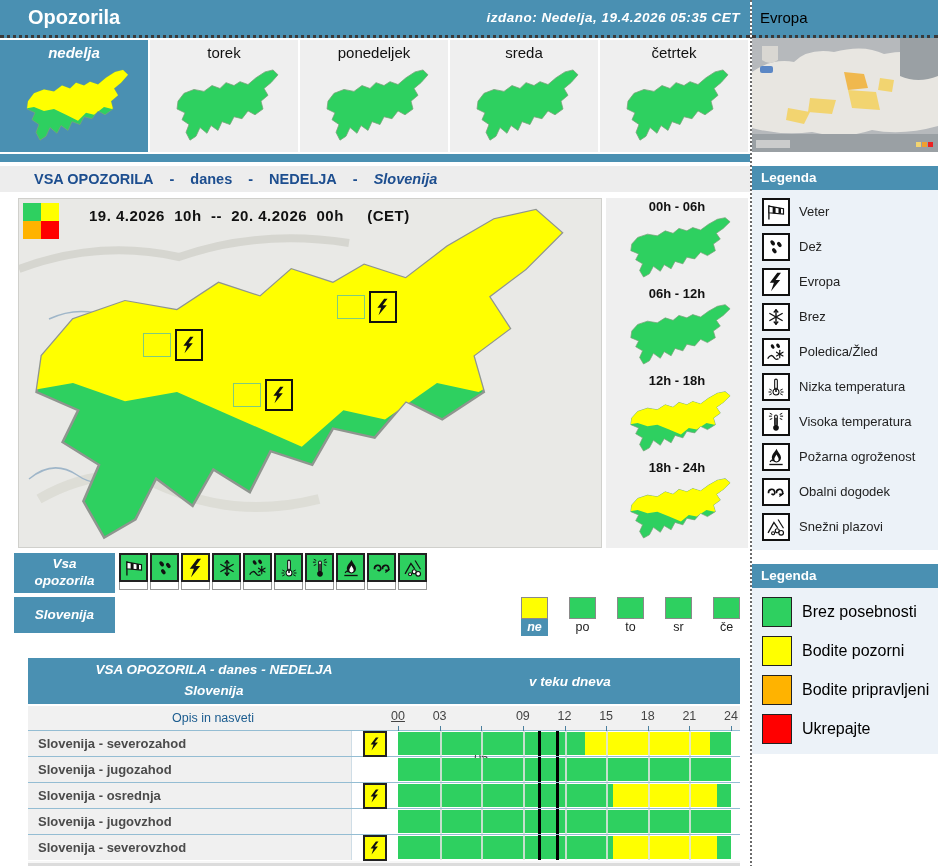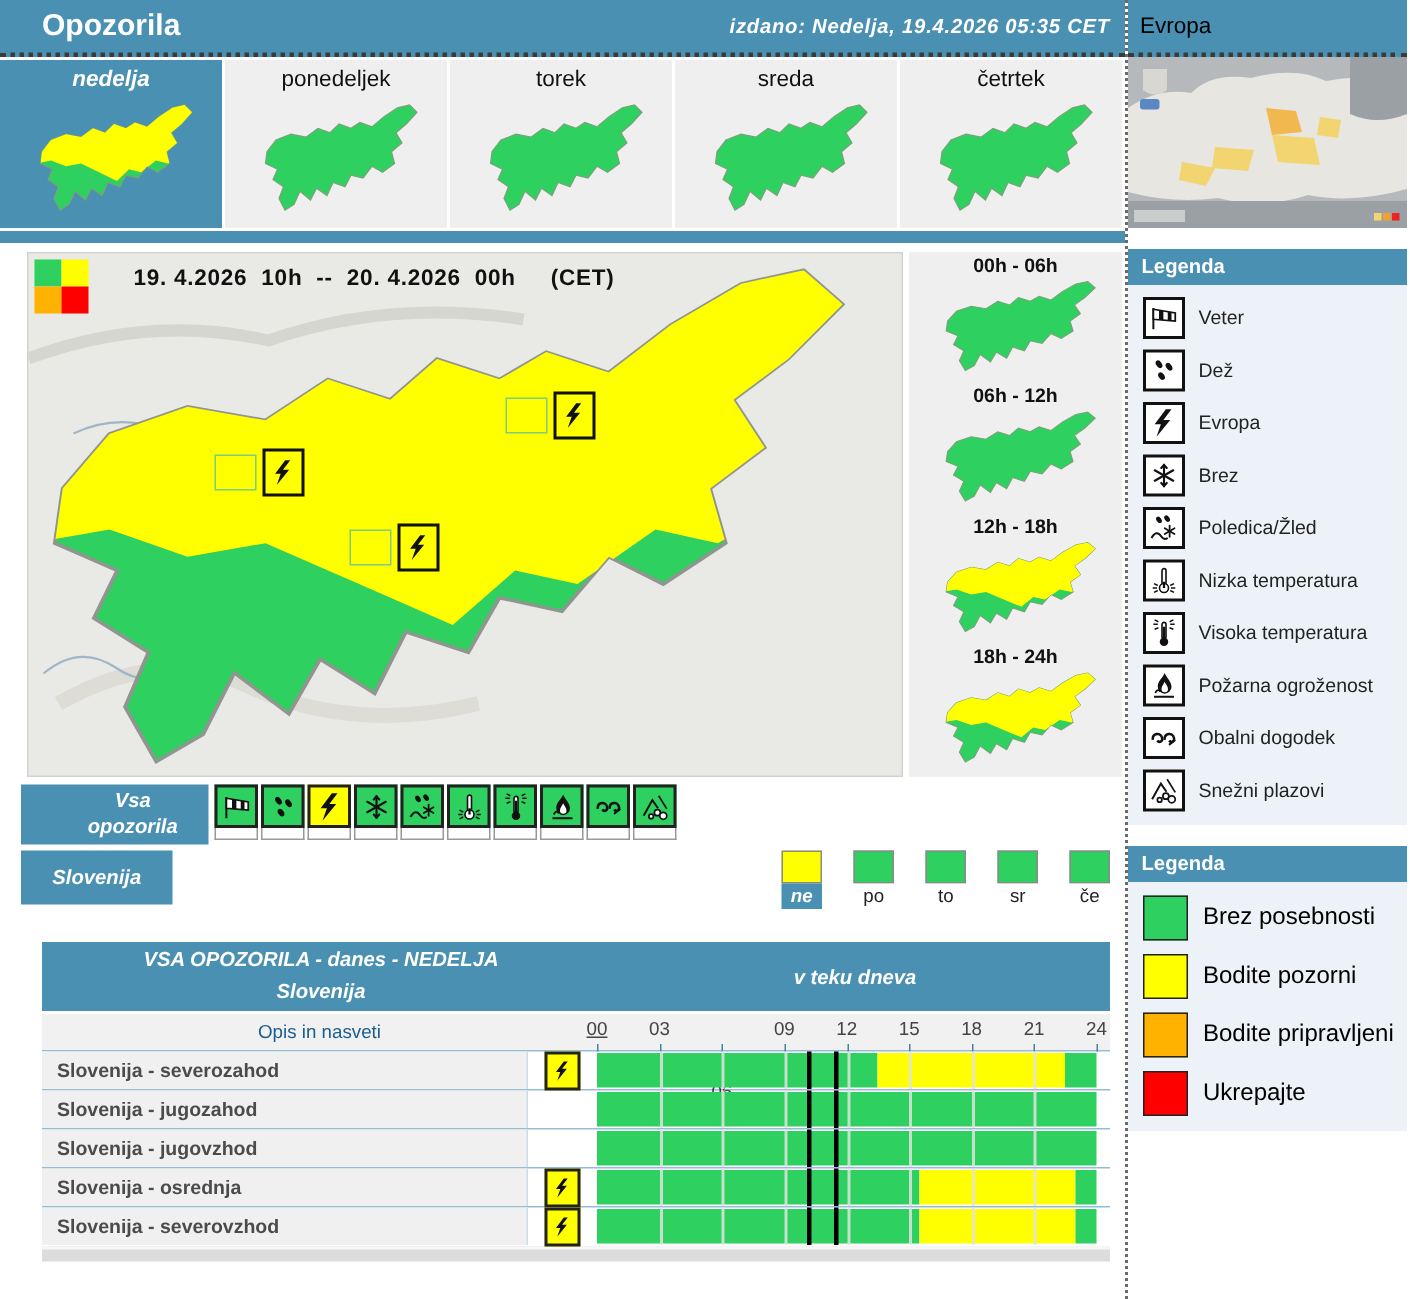--- a/index.html
+++ b/index.html
@@ -40,21 +40,21 @@
   .map-warn .ghost{width:26px;height:22px;border:1px solid #7fcb7f;margin-right:4px;}
   .map-warn .wbox{width:24px;height:28px;border:2px solid #111;display:flex;align-items:center;justify-content:center;}
   .time-col{width:142px;margin-left:4px;background:#efefef;}
   .time-block{height:87px;text-align:center;}
   .time-label{font-size:13px;font-weight:bold;color:#111;height:18px;line-height:18px;}
   .time-block svg{display:block;margin:0 auto;}
 
   
   .vsa-row{display:flex;margin-top:5px;margin-left:14px;align-items:flex-start;}
   .label-box{width:101px;background:#4a90b2;color:#fff;font-weight:bold;font-style:italic;text-align:center;font-size:13.5px;}
-  .vsa-row .label-box{height:40px;display:flex;flex-direction:column;justify-content:center;line-height:1.25;padding-left:24px;}
+  .vsa-row .label-box{height:40px;display:flex;flex-direction:column;justify-content:center;line-height:1.25;}
   .warn-strip-wrap{display:flex;margin-left:4px;gap:2px;}
   .warn-cell{width:29px;}
   .warn-box{height:25px;border:2px solid #222;display:flex;align-items:center;justify-content:center;box-sizing:content-box;}
   .warn-sub{height:7px;background:#fff;border:1px solid #999;border-top:none;}
 
   
   .slo-row{display:flex;margin-top:4px;margin-left:14px;}
   .slo-row .label-box{height:36px;line-height:36px;}
   .day-strip{margin-left:auto;margin-right:10px;display:flex;gap:20px;}
   .day-cell{width:27px;margin-left:1px;text-align:center;}
@@ -202,28 +202,28 @@
         <div class="day-tab selected">
           <div class="tab-label">nedelja</div>
           <svg class="mini-map" width="120" height="78" viewBox="0 0 120 80" preserveAspectRatio="none">
     <use href="#slo-path-def" fill="#2ed060" stroke="#79a279" stroke-width="0.8"></use>
     <g clip-path="url(#slo-clip)">
               <polygon points="0,0 120,0 120,30 112,32 104,38 98,42 90,40 80,48 72,46 64,54 52,48 40,42 30,44 20,40 10,42 0,40" fill="#ffff00"></polygon>
             </g>
   </svg>
         </div>
         <div class="day-tab">
+          <div class="tab-label">torek</div>
+          <svg class="mini-map" width="120" height="78" viewBox="0 0 120 80" preserveAspectRatio="none">
+    <use href="#slo-path-def" fill="#2ed060" stroke="#79a279" stroke-width="0.8"></use>
+
+  </svg>
+        </div>
+        <div class="day-tab">
           <div class="tab-label">ponedeljek</div>
-          <svg class="mini-map" width="120" height="78" viewBox="0 0 120 80" preserveAspectRatio="none">
-    <use href="#slo-path-def" fill="#2ed060" stroke="#79a279" stroke-width="0.8"></use>
-
-  </svg>
-        </div>
-        <div class="day-tab">
-          <div class="tab-label">torek</div>
           <svg class="mini-map" width="120" height="78" viewBox="0 0 120 80" preserveAspectRatio="none">
     <use href="#slo-path-def" fill="#2ed060" stroke="#79a279" stroke-width="0.8"></use>
 
   </svg>
         </div>
         <div class="day-tab">
           <div class="tab-label">sreda</div>
           <svg class="mini-map" width="120" height="78" viewBox="0 0 120 80" preserveAspectRatio="none">
     <use href="#slo-path-def" fill="#2ed060" stroke="#79a279" stroke-width="0.8"></use>
 
@@ -233,20 +233,23 @@
           <div class="tab-label">četrtek</div>
           <svg class="mini-map" width="120" height="78" viewBox="0 0 120 80" preserveAspectRatio="none">
     <use href="#slo-path-def" fill="#2ed060" stroke="#79a279" stroke-width="0.8"></use>
 
   </svg>
         </div>
       </div>
 
     <div class="teal-strip"></div>
 
+    <div class="main-title">
+      <span>VSA OPOZORILA</span><span class="sep">-</span><span>danes</span><span class="sep">-</span><span>NEDELJA</span><span class="sep">-</span><span class="region">Slovenija</span>
+    </div>
 
     <div class="map-row">
       <div class="main-map" id="main-map">
         <svg class="basemap" width="582" height="348" viewBox="0 0 582 348">
           <rect x="0" y="0" width="582" height="348" fill="#e9e9e6"></rect>
           <path d="M0 70 Q80 40 160 58 Q240 30 330 44" fill="none" stroke="#d6d6d0" stroke-width="8"></path>
           <path d="M20 300 Q90 260 150 290 Q220 320 300 300" fill="none" stroke="#dddDD6" stroke-width="10"></path>
           <path d="M30 120 q30 -14 60 -2" fill="none" stroke="#9fb6c9" stroke-width="1.5"></path>
           <path d="M10 280 q24 -20 48 -4 q20 14 40 2" fill="none" stroke="#9fb6c9" stroke-width="1.5"></path>
           <g transform="translate(-50,2) scale(5.2,4.55)" id="main-map-shape">
@@ -507,48 +510,48 @@
               <div class="gline" style="left:37.5%"></div>
               <div class="gline" style="left:50%"></div>
               <div class="gline" style="left:62.5%"></div>
               <div class="gline" style="left:75%"></div>
               <div class="gline" style="left:87.5%"></div>
               <div class="nowline" style="left:42.083333333333336%"></div>
               <div class="nowline" style="left:47.5%"></div>
             </div>
           </div>
           <div class="wrow">
-    <div class="wlabel">Slovenija - jugovzhod</div>
-    <div class="wicon"></div>
+    <div class="wlabel">Slovenija - osrednja</div>
+    <div class="wicon">
+              <span class="ibox">
+                <svg width="14" height="14" viewBox="0 0 24 24">
+                  <use href="#ic-nevihte"></use>
+                </svg>
+              </span>
+            </div>
     <div class="wbar">
-              <div class="seg" style="left:0%;width:100%;background:#2ed060"></div>
+              <div class="seg" style="left:0%;width:64.58333333333334%;background:#2ed060"></div>
+              <div class="seg" style="left:64.58333333333334%;width:31.25%;background:#ffff00"></div>
+              <div class="seg" style="left:95.83333333333334%;width:4.166666666666666%;background:#2ed060"></div>
               <div class="gline" style="left:12.5%"></div>
               <div class="gline" style="left:25%"></div>
               <div class="gline" style="left:37.5%"></div>
               <div class="gline" style="left:50%"></div>
               <div class="gline" style="left:62.5%"></div>
               <div class="gline" style="left:75%"></div>
               <div class="gline" style="left:87.5%"></div>
               <div class="nowline" style="left:42.083333333333336%"></div>
               <div class="nowline" style="left:47.5%"></div>
             </div>
           </div>
           <div class="wrow">
-    <div class="wlabel">Slovenija - osrednja</div>
-    <div class="wicon">
-              <span class="ibox">
-                <svg width="14" height="14" viewBox="0 0 24 24">
-                  <use href="#ic-nevihte"></use>
-                </svg>
-              </span>
-            </div>
+    <div class="wlabel">Slovenija - jugovzhod</div>
+    <div class="wicon"></div>
     <div class="wbar">
-              <div class="seg" style="left:0%;width:64.58333333333334%;background:#2ed060"></div>
-              <div class="seg" style="left:64.58333333333334%;width:31.25%;background:#ffff00"></div>
-              <div class="seg" style="left:95.83333333333334%;width:4.166666666666666%;background:#2ed060"></div>
+              <div class="seg" style="left:0%;width:100%;background:#2ed060"></div>
               <div class="gline" style="left:12.5%"></div>
               <div class="gline" style="left:25%"></div>
               <div class="gline" style="left:37.5%"></div>
               <div class="gline" style="left:50%"></div>
               <div class="gline" style="left:62.5%"></div>
               <div class="gline" style="left:75%"></div>
               <div class="gline" style="left:87.5%"></div>
               <div class="nowline" style="left:42.083333333333336%"></div>
               <div class="nowline" style="left:47.5%"></div>
             </div>

